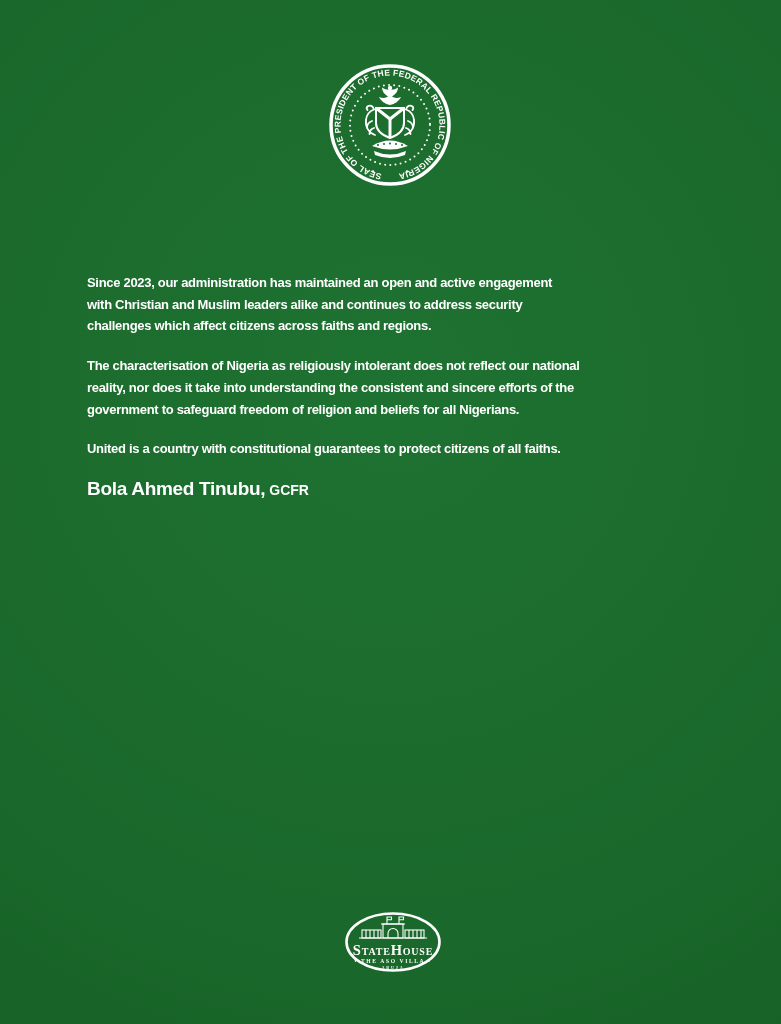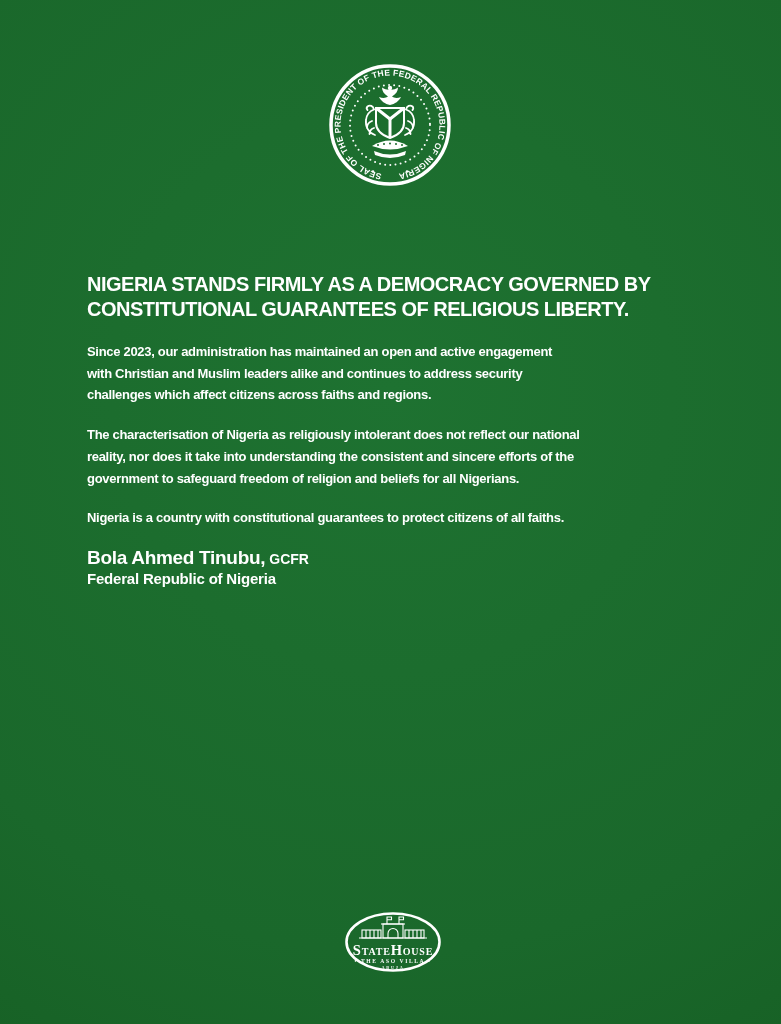--- a/index.html
+++ b/index.html
@@ -81,33 +81,30 @@
     <circle cx="50" cy="82" r="1" fill="#1a682b"></circle>
     <circle cx="56" cy="81" r="1" fill="#1a682b"></circle>
     <circle cx="62" cy="80.5" r="1" fill="#1a682b"></circle>
     <circle cx="68" cy="81" r="1" fill="#1a682b"></circle>
     <circle cx="74" cy="82" r="1" fill="#1a682b"></circle>
     <path d="M46,88 Q62,95 78,88 L77,92 Q62,98 47,92 Z" fill="#ffffff"></path>
   </g>
 </svg>
 
 <main class="content">
-  <h1 class="headline">NIGERIA STANDS FIRMLY AS A DEMOCRACY GOVERNED BY
-CONSTITUTIONAL GUARANTEES OF RELIGIOUS LIBERTY.</h1>
   <p class="para">Since 2023, our administration has maintained an open and active engagement
 with Christian and Muslim leaders alike and continues to address security
 challenges which affect citizens across faiths and regions.</p>
   <p class="para">The characterisation of Nigeria as religiously intolerant does not reflect our national
 reality, nor does it take into understanding the consistent and sincere efforts of the
 government to safeguard freedom of religion and beliefs for all Nigerians.</p>
-  <p class="para">Nigeria is a country with constitutional guarantees to protect citizens of all faiths.</p>
+  <p class="para">United is a country with constitutional guarantees to protect citizens of all faiths.</p>
 
   <div class="signature">
     <p class="sig-name"><span>Bola Ahmed Tinubu,</span><span class="gcfr">GCFR</span></p>
-    <p class="sig-line">Federal Republic of Nigeria</p>
   </div>
 </main>
 
 <svg class="footer-logo" viewBox="0 0 124 88" aria-hidden="true">
   <ellipse cx="62" cy="44" rx="46.5" ry="28.5" fill="none" stroke="#ffffff" stroke-width="2.6"></ellipse>
 
   <g fill="none" stroke="#ffffff" stroke-width="1.1">
     <path d="M28,40 H96"></path>
     <rect x="31" y="32" width="19" height="8"></rect>
     <path d="M35,32 V40 M39,32 V40 M43,32 V40 M47,32 V40"></path>

